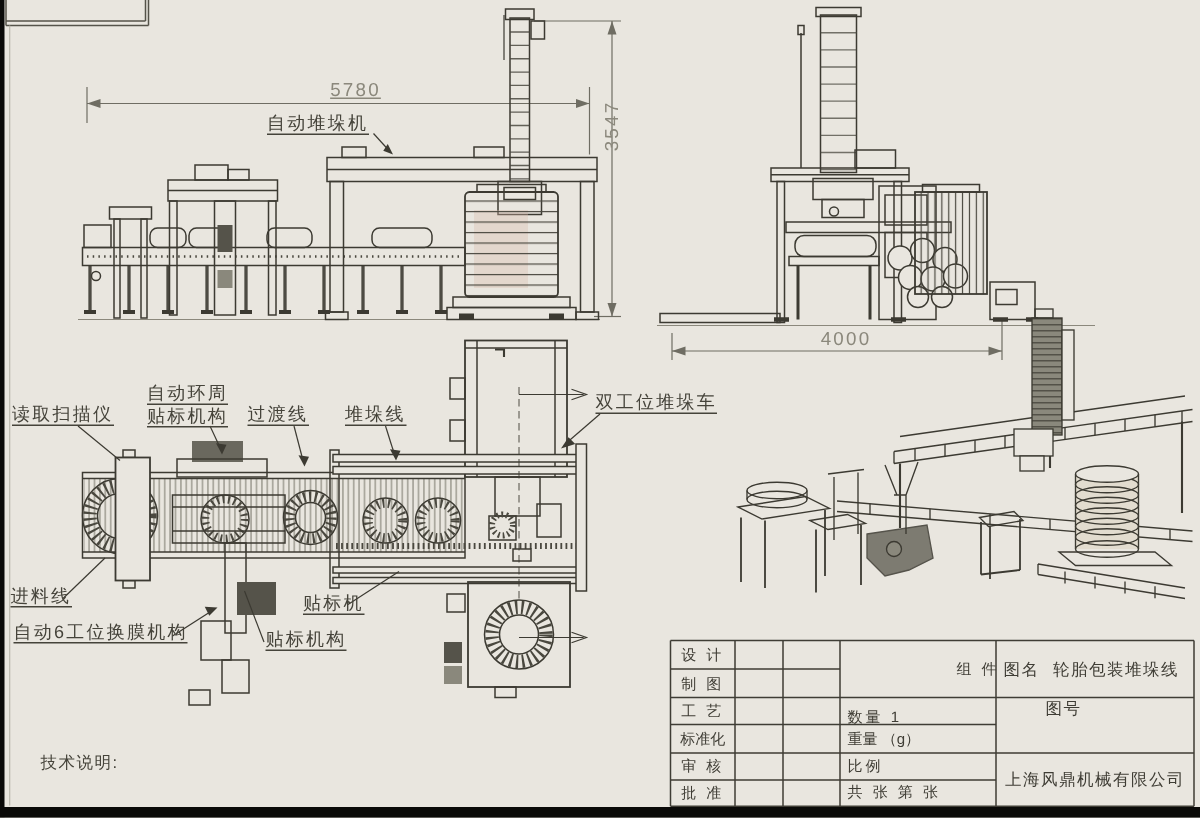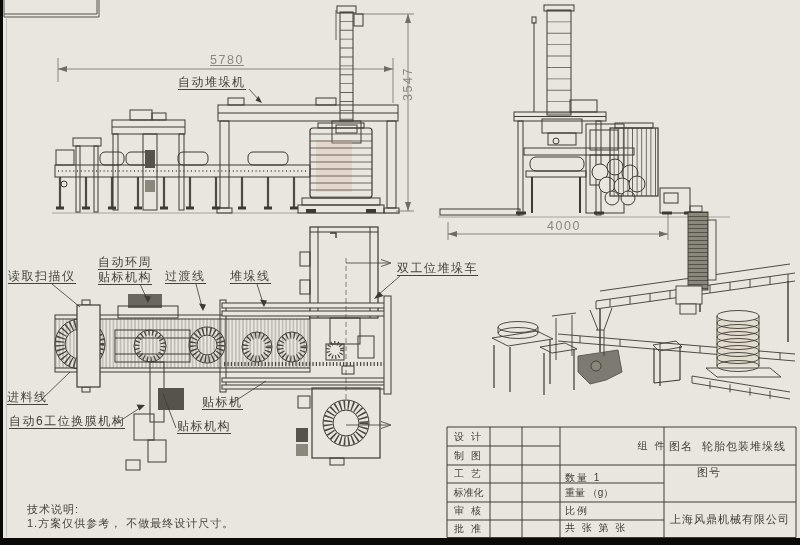--- a/index.html
+++ b/index.html
@@ -312,39 +312,38 @@
       <path d="M654,348 V383 M680,346 V380 M660,351 V386" stroke-width="1.2"></path>
       <path d="M654,383 L680,380" stroke-width="1.2"></path>
     </g>
 
     <g stroke="#3f3d35" stroke-width="1">
       <path d="M447,427 H796 M447,446 H560 M447,465 H796 M447,483 H664 M447,502 H796 M447,520 H664 M447,537.5 H796"></path>
       <path d="M447,427 V537.5 M490,427 V537.5 M522,427 V537.5 M560,427 V537.5 M664,427 V537.5 M796,427 V537.5"></path>
     </g>
   </svg>
 
-  <div class="dim" style="left:203px;top:53px;width:48px;text-decoration:underline;">5780</div>
+  <div class="dim" style="left:213px;top:53px;width:48px;text-decoration:underline;">5780</div>
   <div class="dim" style="left:386px;top:77px;width:44px;height:14px;transform:rotate(-90deg);">3547</div>
   <div class="dim" style="left:536px;top:219px;width:56px;">4000</div>
 
   <div class="cad-label" style="left:178px;top:76px;">自动堆垛机</div>
   <div class="cad-label" style="left:8px;top:270px;">读取扫描仪</div>
   <div class="cad-label" style="left:98px;top:256px;">自动环周</div>
   <div class="cad-label" style="left:98px;top:271px;">贴标机构</div>
   <div class="cad-label" style="left:165px;top:270px;">过渡线</div>
   <div class="cad-label" style="left:230px;top:270px;">堆垛线</div>
   <div class="cad-label" style="left:397px;top:262px;">双工位堆垛车</div>
   <div class="cad-label" style="left:7px;top:391px;">进料线</div>
   <div class="cad-label" style="left:9px;top:415px;">自动6工位换膜机构</div>
   <div class="cad-label" style="left:202px;top:396px;">贴标机</div>
   <div class="cad-label" style="left:177px;top:420px;">贴标机构</div>
 
   <div class="notes">
     <div>技术说明:</div>
-    <div>1.方案仅供参考， 不做最终设计尺寸。</div>
   </div>
 
   <div class="tb-cell ctr" style="left:447px;top:427px;width:43px;height:19px;">设 计</div>
   <div class="tb-cell ctr" style="left:447px;top:446px;width:43px;height:19px;">制 图</div>
   <div class="tb-cell ctr" style="left:447px;top:465px;width:43px;height:18px;">工 艺</div>
   <div class="tb-cell ctr" style="left:447px;top:483px;width:43px;height:19px;letter-spacing:0;text-align:center;">标准化</div>
   <div class="tb-cell ctr" style="left:447px;top:502px;width:43px;height:18px;">审 核</div>
   <div class="tb-cell ctr" style="left:447px;top:520px;width:43px;height:17px;text-align:right;">批 准</div>
 
   <div class="tb-cell ctr" style="left:560px;top:427px;width:104px;height:38px;padding-left:40px;">组 件</div>

